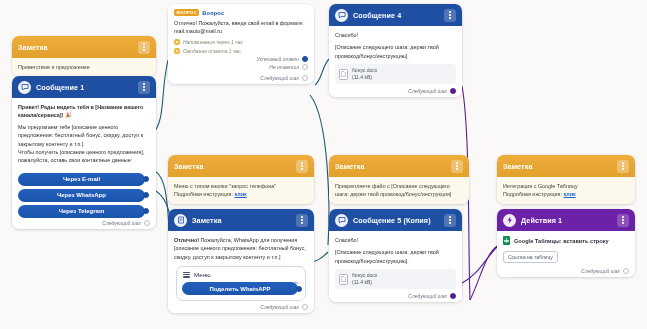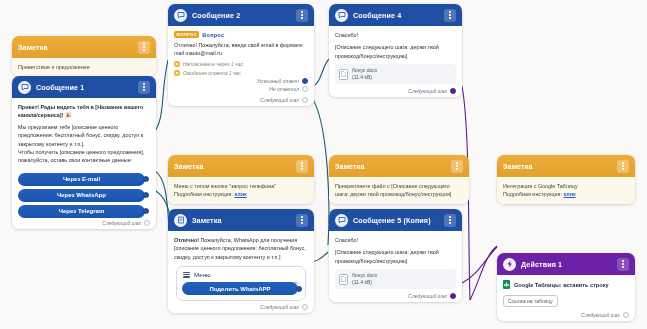--- a/index.html
+++ b/index.html
@@ -252,33 +252,20 @@
         <span class="bport"></span>
       </div>
       <div class="out-row">
         <span class="out-label">Следующий шаг</span>
         <span class="port"></span>
       </div>
     </div>
   </div>
 
   <div class="node msg" style="left:168px; top:4px; width:146px;">
-    <div class="node-head">
-      <span class="avatar">
-        <svg width="8" height="8" viewBox="0 0 16 16">
-            <path d="M2 3h12v8H6l-3 3V11H2z" fill="none" stroke="#1e4fa3" stroke-width="1.6"></path>
-          </svg>
-      </span>
-      <span class="title">Сообщение 2</span>
-      <span class="kebab">
-          <i></i>
-          <i></i>
-          <i></i>
-        </span>
-    </div>
     <div class="body">
       <div class="badge-row">
         <span class="badge">ВОПРОС</span>
         <span class="badge label">Вопрос</span>
       </div>
       <div class="txt">Отлично! Пожалуйста, введи свой email в формате: mail.mauto@mail.ru</div>
       <div class="sub-item">
         <span class="sub-dot">
             <i></i>
           </span>
@@ -463,21 +450,21 @@
           <span>(11.4 kB)</span>
         </span>
       </div>
       <div class="out-row" style="margin-top:4px">
         <span class="out-label">Следующий шаг</span>
         <span class="port purple"></span>
       </div>
     </div>
   </div>
 
-  <div class="node action" style="left:497px; top:209px; width:138px;margin-top:44px;">
+  <div class="node action" style="left:497px; top:209px; width:138px;">
     <div class="node-head">
       <span class="avatar">
         <svg width="8" height="8" viewBox="0 0 16 16">
             <path d="M9 1L3 9h4l-1 6 6-8H8z" fill="#6b21a8"></path>
           </svg>
       </span>
       <span class="title">Действия 1</span>
       <span class="kebab">
           <i></i>
           <i></i>

